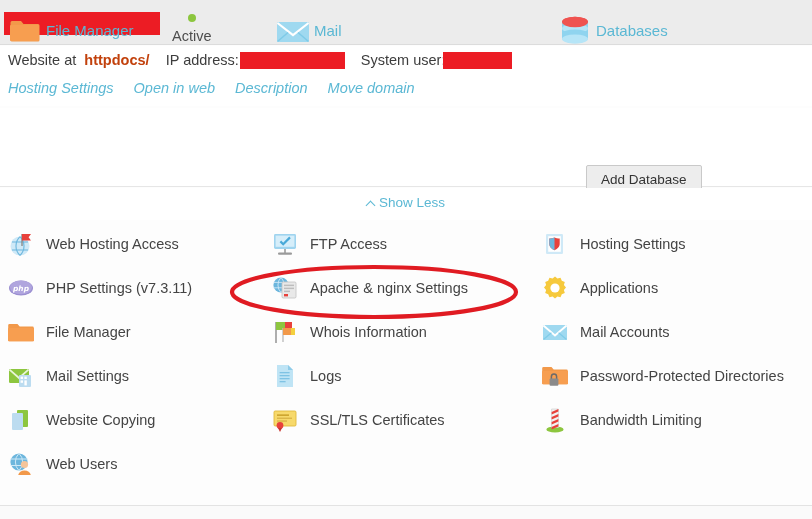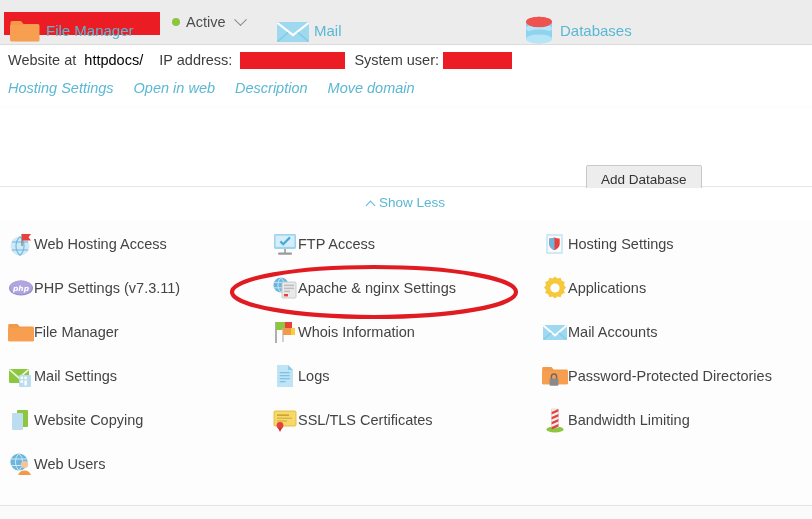--- a/index.html
+++ b/index.html
@@ -28,21 +28,21 @@
     position: absolute;
     background: #ec1c24;
   }
   #redact-domain { left: 4px; top: 12px; width: 156px; height: 23px; }
   #redact-ip     { left: 240px; top: 52px; width: 105px; height: 17px; }
   #redact-user   { left: 443px; top: 52px; width: 69px; height: 17px; }
 
   .status-wrap {
     position: absolute; left: 172px; top: 14px;
     display: flex; align-items: center; gap: 6px;
-    font-size: 14.5px; color: #4d4d4d;
+    font-size: 14.5px; color: #4d4d4d; flex-direction: column;
   }
   .status-dot {
     width: 8px; height: 8px; border-radius: 50%;
     background: #8cc63e; display: inline-block;
   }
   .status-caret {
     display: inline-block; margin-left: 4px;
     width: 9px; height: 9px;
     border-right: 1.6px solid #8a8a8a;
     border-bottom: 1.6px solid #8a8a8a;
@@ -54,21 +54,21 @@
     position: absolute; left: 0; top: 46px;
     width: 812px; height: 60px;
     background: #fff;
   }
   .info-line1 {
     position: absolute; left: 8px; top: 52px;
     font-size: 14.5px; color: #3d3d3d;
     white-space: nowrap;
   }
   .info-line1 .lbl { color: #3d3d3d; }
-  .info-line1 .lnk { color: #000000; font-weight: normal; }
+  .info-line1 .lnk { color: #c2410c; font-weight: bold; }
   .spacer-ip   { display: inline-block; width: 118px; }
   .spacer-user { display: inline-block; width: 82px; }
 
   .actions {
     position: absolute; left: 8px; top: 80px;
     font-size: 14.5px;
     white-space: nowrap;
     font-style: italic;
   }
   .actions a {
@@ -83,21 +83,21 @@
     width: 812px; height: 79px;
     background: #fff;
     border-bottom: 1px solid #e6e6e6;
   }
   .tile {
     position: absolute; top: 14px;
     display: flex; align-items: flex-start; gap: 10px;
   }
   #tile-file { left: 10px; }
   #tile-mail { left: 276px; gap: 12px; }
-  #tile-db   { left: 524px; justify-content: space-between; }
+  #tile-db   { left: 560px; justify-content: space-between; }
   .tile-label {
     font-size: 15px; color: #5bb8d4; cursor: pointer;
     line-height: 34px;
   }
   .btn {
     position: absolute; left: 586px; top: 150px;
     padding: 6px 14px;
     background: #ededed;
     border: 1px solid #c9c9c9;
     border-radius: 2px;
@@ -134,21 +134,21 @@
     position: absolute; left: 0; top: 222px;
     width: 812px; height: 283px;
     background: #fdfdfd;
   }
   .col { position: absolute; top: 0; }
   #col-1 { left: 8px;   width: 262px; }
   #col-2 { left: 272px; width: 262px; }
   #col-3 { left: 542px; width: 270px; }
 
   .tool {
-    display: flex; align-items: center; 
+    display: flex; align-items: center; gap: 12px;
     height: 44px;
     cursor: pointer;
   }
   .tool-label {
     font-size: 14.5px; color: #444;
     white-space: nowrap;
   }
   .ico { width: 26px; height: 26px; flex: 0 0 26px; position: relative; }
 
   

